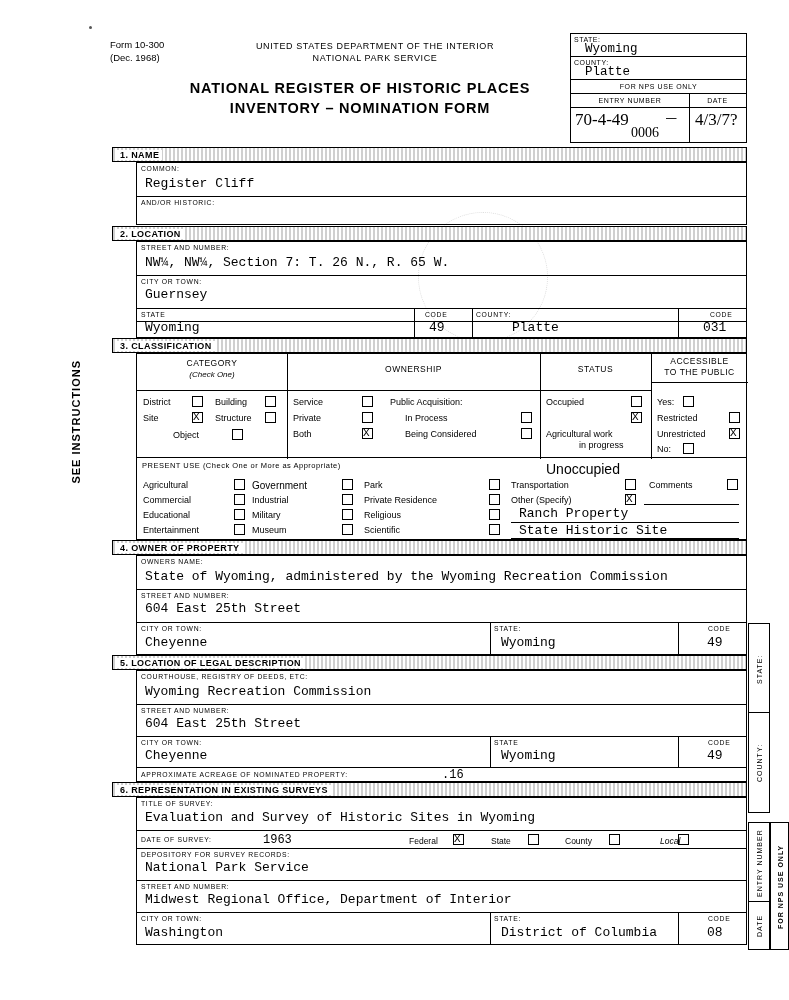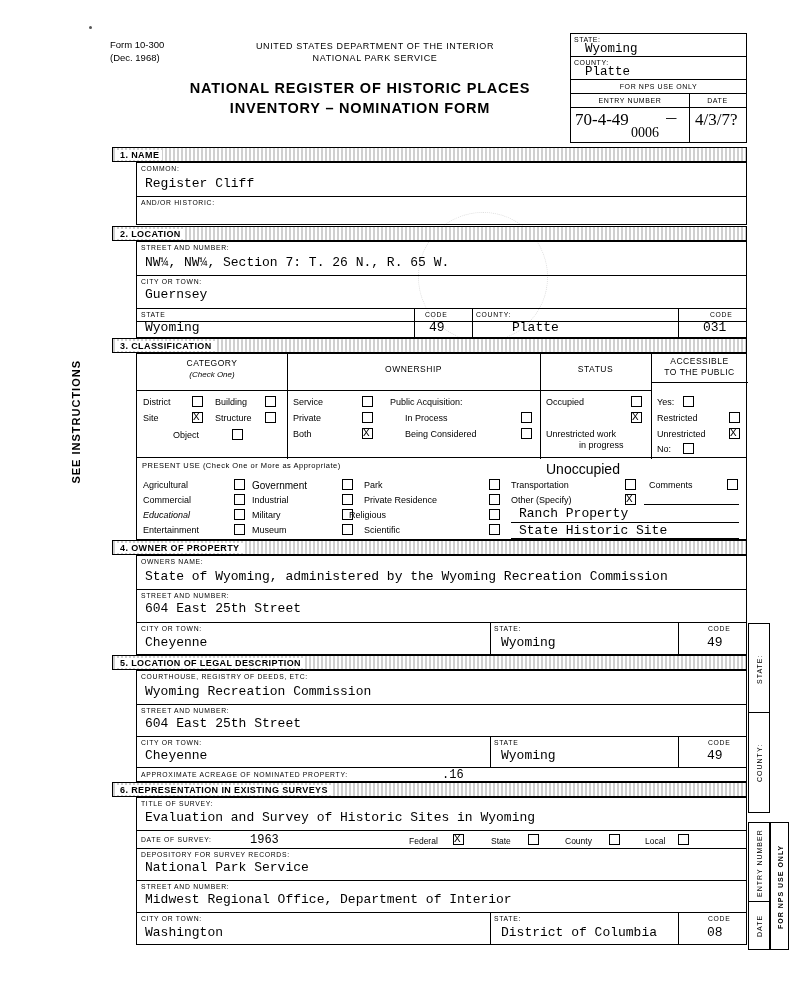--- a/index.html
+++ b/index.html
@@ -182,21 +182,21 @@
     <div class="chk" style="left:384px;top:58px;"></div>
     <div style="position:absolute;left:268px;top:75px;font-size:9px;">Being Considered</div>
     <div class="chk" style="left:384px;top:74px;"></div>
 
     <div style="position:absolute;left:409px;top:43px;font-size:9px;">Occupied</div>
     <div class="chk" style="left:494px;top:42px;"></div>
     <div style="position:absolute;left:409px;top:59px;font-size:14px;margin-top:48px;">Unoccupied</div>
     <div class="chk" style="left:494px;top:58px;">
         <span class="xmark" style="left:0;top:-1px;">X</span>
       </div>
-    <div style="position:absolute;left:409px;top:75px;font-size:9px;">Unrestricted work</div>
+    <div style="position:absolute;left:409px;top:75px;font-size:9px;">Agricultural work</div>
     <div style="position:absolute;left:442px;top:86px;font-size:9px;">in progress</div>
 
     <div style="position:absolute;left:520px;top:43px;font-size:9px;">Yes:</div>
     <div class="chk" style="left:546px;top:42px;"></div>
     <div style="position:absolute;left:520px;top:59px;font-size:9px;">Restricted</div>
     <div class="chk" style="left:592px;top:58px;"></div>
     <div style="position:absolute;left:520px;top:75px;font-size:9px;">Unrestricted</div>
     <div class="chk" style="left:592px;top:74px;">
         <span class="xmark" style="left:0;top:-1px;">X</span>
       </div>
@@ -204,39 +204,39 @@
     <div class="chk" style="left:546px;top:89px;"></div>
   </div>
 
   <div class="bx" style="left:136px;top:458px;width:611px;height:82px;border-top:none;">
     <div style="position:absolute;left:5px;top:3px;font-size:7.5px;letter-spacing:.5px;">PRESENT USE (Check One or More as Appropriate)</div>
 
     <div style="position:absolute;left:6px;top:22px;font-size:9px;">Agricultural</div>
     <div class="chk" style="left:97px;top:21px;"></div>
     <div style="position:absolute;left:6px;top:37px;font-size:9px;">Commercial</div>
     <div class="chk" style="left:97px;top:36px;"></div>
-    <div style="position:absolute;left:6px;top:52px;font-size:9px;font-style:italic;">Educational</div>
+    <div style="position:absolute;left:6px;top:52px;font-size:9px;">Educational</div>
     <div class="chk" style="left:97px;top:51px;"></div>
     <div style="position:absolute;left:6px;top:67px;font-size:9px;">Entertainment</div>
     <div class="chk" style="left:97px;top:66px;"></div>
 
     <div style="position:absolute;left:115px;top:22px;font-size:10px;">Government</div>
     <div class="chk" style="left:205px;top:21px;"></div>
     <div style="position:absolute;left:115px;top:37px;font-size:9px;">Industrial</div>
     <div class="chk" style="left:205px;top:36px;"></div>
     <div style="position:absolute;left:115px;top:52px;font-size:9px;">Military</div>
     <div class="chk" style="left:205px;top:51px;"></div>
     <div style="position:absolute;left:115px;top:67px;font-size:9px;">Museum</div>
     <div class="chk" style="left:205px;top:66px;"></div>
 
     <div style="position:absolute;left:227px;top:22px;font-size:9px;">Park</div>
     <div class="chk" style="left:352px;top:21px;"></div>
     <div style="position:absolute;left:227px;top:37px;font-size:9px;">Private Residence</div>
     <div class="chk" style="left:352px;top:36px;"></div>
-    <div style="position:absolute;left:212px;top:52px;font-size:9px;text-align:right;">Religious</div>
+    <div style="position:absolute;left:227px;top:52px;font-size:9px;text-align:right;">Religious</div>
     <div class="chk" style="left:352px;top:51px;"></div>
     <div style="position:absolute;left:227px;top:67px;font-size:9px;">Scientific</div>
     <div class="chk" style="left:352px;top:66px;"></div>
 
     <div style="position:absolute;left:374px;top:22px;font-size:9px;">Transportation</div>
     <div class="chk" style="left:488px;top:21px;"></div>
     <div style="position:absolute;left:374px;top:37px;font-size:9px;">Other (Specify)</div>
     <div class="chk" style="left:488px;top:36px;">
         <span class="xmark" style="left:0;top:-1px;">X</span>
       </div>
@@ -300,30 +300,30 @@
 
   <div class="secbar" style="top:782px;">
     <span class="hatchtxt">6.  REPRESENTATION IN EXISTING SURVEYS</span>
   </div>
   <div class="bx" style="left:136px;top:797px;width:611px;height:34px;">
     <div class="fldlbl" style="left:4px;top:2px;">TITLE OF SURVEY:</div>
     <div class="fldval" style="left:8px;top:12px;">Evaluation and Survey of Historic Sites in Wyoming</div>
   </div>
   <div class="bx" style="left:136px;top:831px;width:611px;height:18px;border-top:none;">
     <div class="fldlbl" style="left:4px;top:5px;">DATE OF SURVEY:</div>
-    <div class="fldval" style="left:113px;top:2px;font-size:12px;">1963</div>
+    <div class="fldval" style="left:126px;top:2px;font-size:12px;">1963</div>
     <div style="position:absolute;left:272px;top:5px;font-size:8.5px;">Federal</div>
     <div class="chk" style="left:316px;top:3px;">
         <span class="xmark" style="left:0;top:-1px;">X</span>
       </div>
     <div style="position:absolute;left:354px;top:5px;font-size:8.5px;">State</div>
     <div class="chk" style="left:391px;top:3px;"></div>
     <div style="position:absolute;left:428px;top:5px;font-size:8.5px;">County</div>
     <div class="chk" style="left:472px;top:3px;"></div>
-    <div style="position:absolute;left:508px;top:5px;font-size:8.5px;">Local</div>
+    <div style="position:absolute;left:523px;top:5px;font-size:8.5px;font-style:italic;">Local</div>
     <div class="chk" style="left:541px;top:3px;"></div>
   </div>
   <div class="bx" style="left:136px;top:849px;width:611px;height:32px;border-top:none;">
     <div class="fldlbl" style="left:4px;top:2px;">DEPOSITORY FOR SURVEY RECORDS:</div>
     <div class="fldval" style="left:8px;top:11px;">National Park Service</div>
   </div>
   <div class="bx" style="left:136px;top:881px;width:611px;height:32px;border-top:none;">
     <div class="fldlbl" style="left:4px;top:2px;">STREET AND NUMBER:</div>
     <div class="fldval" style="left:8px;top:11px;">Midwest Regional Office, Department of Interior</div>
   </div>

